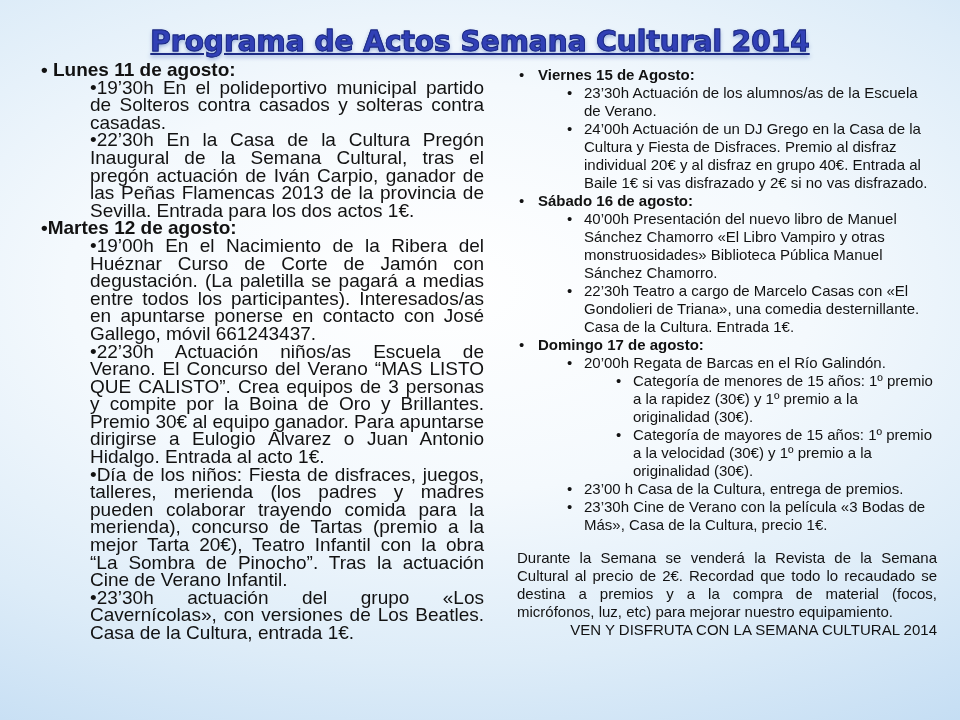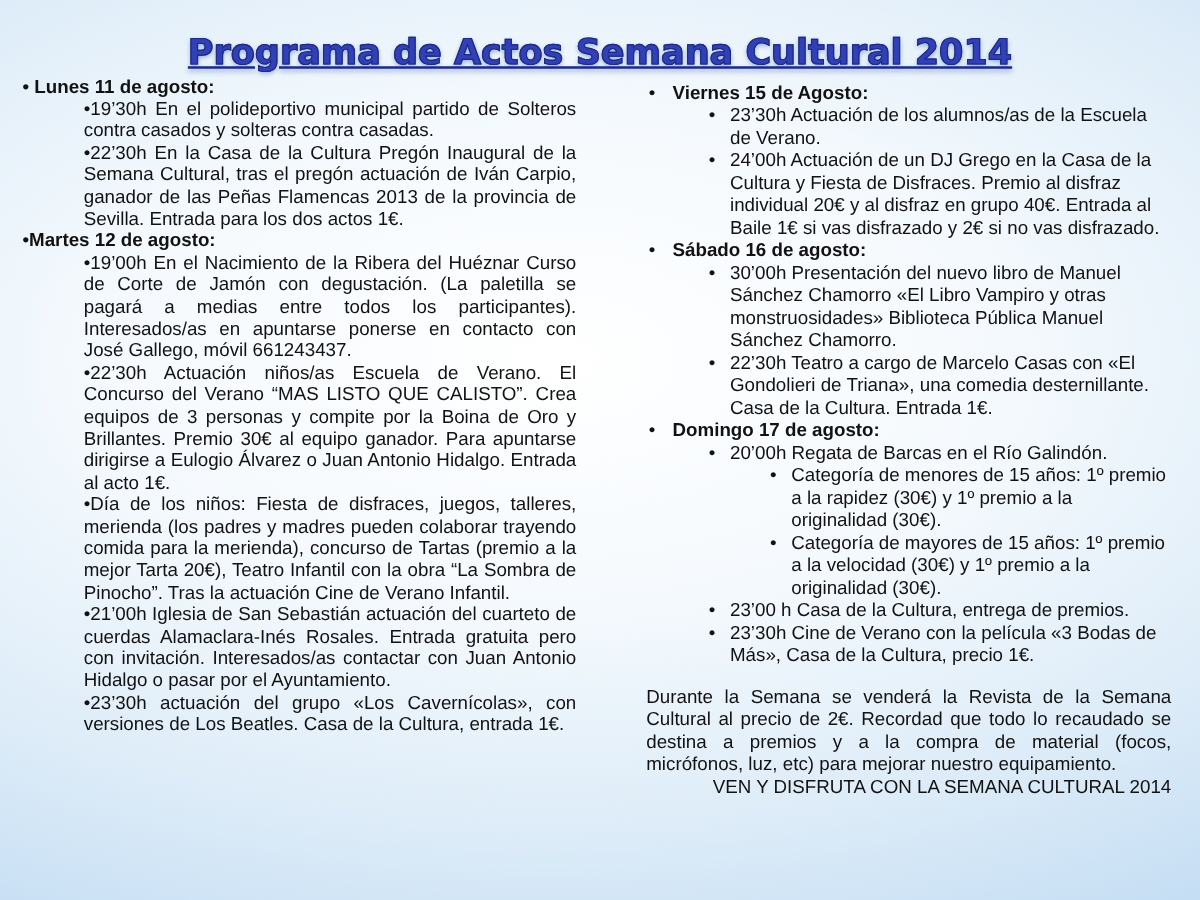--- a/index.html
+++ b/index.html
@@ -19,22 +19,22 @@
     font-family:"DejaVu Sans", sans-serif;
     font-size:28px; font-weight:bold;
     color:#3140b6;
     -webkit-text-stroke:0.9px #1d2b85;
     text-shadow:0 2px 4px rgba(130,155,210,0.95);
     white-space:nowrap;
     text-decoration:underline;
   }
   
   .left-col {
-    position:absolute; left:18px; top:61px; width:443px;
-    font-size:15px; line-height:17.6px;
+    position:absolute; left:41px; top:61px; width:443px;
+    font-size:19px; line-height:17.6px;
   }
   .lday-header { font-weight:bold; }
   .litem { margin-left:49px; text-align:justify; }
   
   .right-col {
     position:absolute; left:517px; top:66px; width:420px;
     font-size:15px; line-height:18px;
   }
   .rrow { position:relative; }
   .rbullet { position:absolute; top:0; }
@@ -55,21 +55,20 @@
   <h1 class="title">Programa de Actos Semana Cultural 2014</h1>
 
   <div class="left-col">
       <div class="lday-header">• Lunes 11 de agosto:</div>
       <div class="litem">•19’30h En el polideportivo municipal partido de Solteros contra casados y solteras contra casadas.</div>
       <div class="litem">•22’30h  En la Casa de la Cultura  Pregón Inaugural de la Semana Cultural, tras el pregón actuación de Iván Carpio, ganador de las Peñas Flamencas 2013 de la provincia de Sevilla. Entrada para los dos actos 1€.</div>
       <div class="lday-header">•Martes 12 de agosto:</div>
       <div class="litem">•19’00h En el Nacimiento de la Ribera del Huéznar Curso de Corte de Jamón con degustación. (La paletilla se pagará a medias entre todos los participantes). Interesados/as en apuntarse ponerse en contacto con José Gallego, móvil 661243437.</div>
       <div class="litem">•22’30h Actuación niños/as Escuela de Verano. El Concurso del Verano “MAS LISTO QUE CALISTO”. Crea equipos de 3 personas y compite por la Boina de Oro y Brillantes. Premio 30€ al equipo ganador. Para apuntarse dirigirse a Eulogio Álvarez o Juan Antonio Hidalgo. Entrada al acto 1€.</div>
       <div class="litem">•Día de los niños: Fiesta de disfraces, juegos, talleres, merienda (los padres y madres pueden colaborar trayendo comida para la merienda), concurso de Tartas (premio a la mejor Tarta 20€), Teatro Infantil con la obra “La Sombra de Pinocho”. Tras la actuación Cine de Verano Infantil.</div>
-      <div class="litem">•21’00h Iglesia de San Sebastián actuación del cuarteto de cuerdas Alamaclara-Inés Rosales. Entrada gratuita pero con invitación. Interesados/as contactar con Juan Antonio Hidalgo o pasar por el Ayuntamiento.</div>
       <div class="litem">•23’30h actuación del grupo «Los Cavernícolas», con versiones de Los Beatles. Casa de la Cultura, entrada 1€.</div>
     </div>
 
   <div class="right-col">
     <div>
         <div class="rrow lvl0">
           <div class="rbullet" style="display: inline;">•</div>
           <div class="rtext">Viernes 15 de Agosto:</div>
         </div>
         <div class="rrow lvl1">
@@ -79,21 +78,21 @@
         <div class="rrow lvl1">
           <div class="rbullet" style="display: inline;">•</div>
           <div class="rtext">24’00h Actuación de un DJ Grego en la Casa de la Cultura y Fiesta de Disfraces. Premio al disfraz individual 20€ y al disfraz en grupo 40€. Entrada al Baile 1€ si vas disfrazado y 2€ si no vas disfrazado.</div>
         </div>
         <div class="rrow lvl0">
           <div class="rbullet" style="display: inline;">•</div>
           <div class="rtext">Sábado 16 de agosto:</div>
         </div>
         <div class="rrow lvl1">
           <div class="rbullet" style="display: inline;">•</div>
-          <div class="rtext">30’00h Presentación del nuevo libro de Manuel Sánchez Chamorro «El Libro Vampiro y otras monstruosidades» Biblioteca Pública Manuel Sánchez Chamorro.</div>
+          <div class="rtext">40’00h Presentación del nuevo libro de Manuel Sánchez Chamorro «El Libro Vampiro y otras monstruosidades» Biblioteca Pública Manuel Sánchez Chamorro.</div>
         </div>
         <div class="rrow lvl1">
           <div class="rbullet" style="display: inline;">•</div>
           <div class="rtext">22’30h Teatro a cargo de Marcelo Casas con «El Gondolieri de Triana», una comedia desternillante. Casa de la Cultura. Entrada 1€.</div>
         </div>
         <div class="rrow lvl0">
           <div class="rbullet" style="display: inline;">•</div>
           <div class="rtext">Domingo 17 de agosto:</div>
         </div>
         <div class="rrow lvl1">

